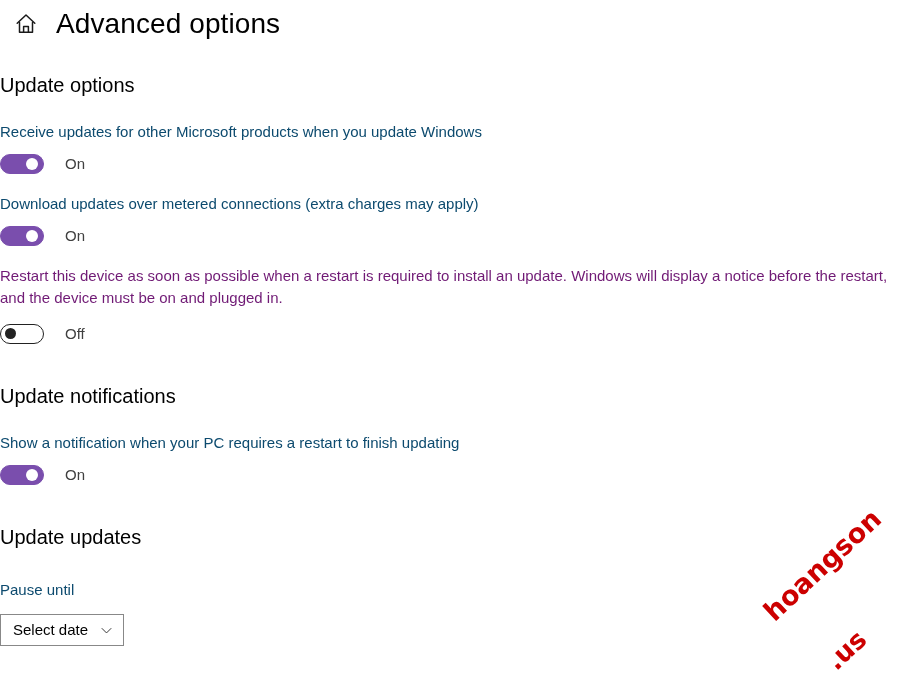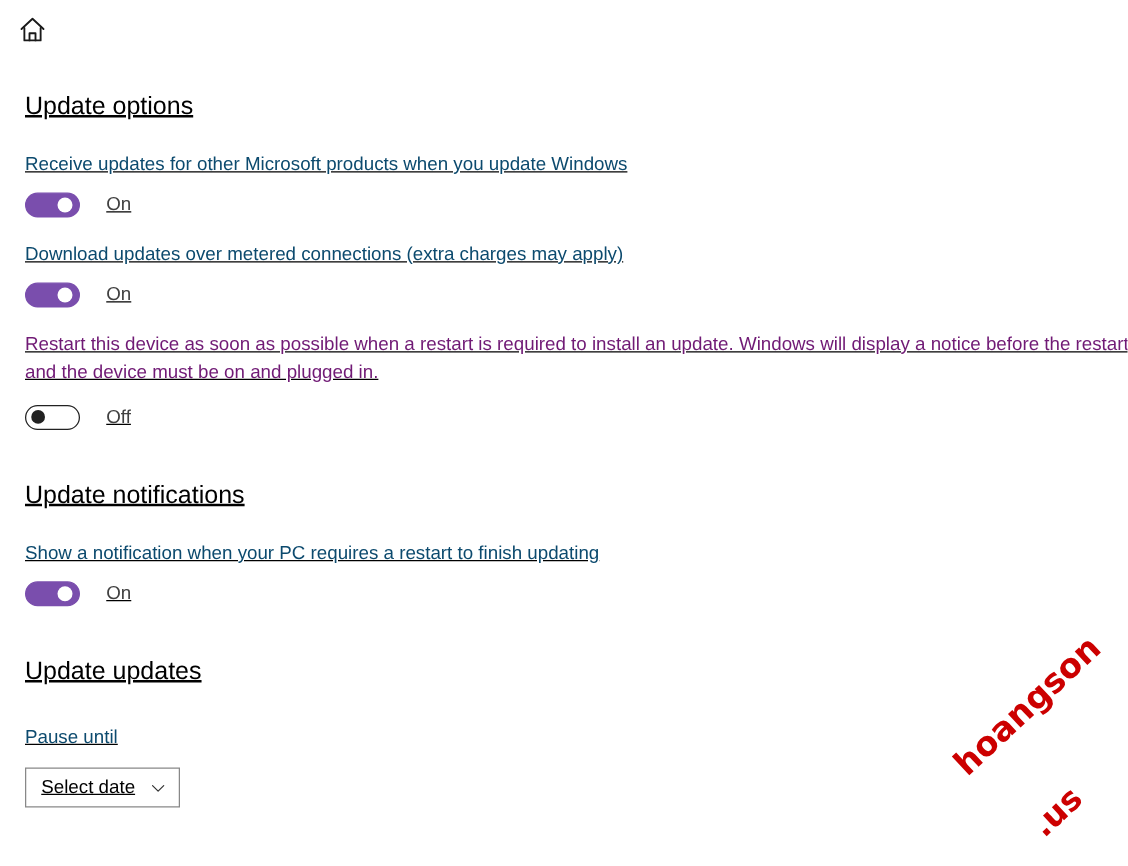--- a/index.html
+++ b/index.html
@@ -35,22 +35,21 @@
     font-size: 28px;
     font-weight: 300;
     letter-spacing: 0.1px;
     line-height: 34px;
     color: #000;
     white-space: nowrap;
   }
 
   
   .content {
-    padding: 0 0 0 20px;
-    text-decoration: underline;
+    padding: 0 0 0 0;
   }
   .section-heading {
     font-size: 20px;
     font-weight: 400;
     line-height: 26px;
     color: #000;
     margin: 0;
   }
   .setting-label {
     font-size: 15px;
@@ -184,20 +183,21 @@
 <body>
 
 <div class="page-header">
   <span>
     <svg class="home-icon" viewBox="0 0 24 24" aria-hidden="true">
       <path d="M3.2 11.2 L12 3.0 L20.8 11.2" fill="none" stroke="#1a1a1a" stroke-width="1.5" stroke-linecap="round" stroke-linejoin="round"></path>
       <path d="M5.5 10.4 L5.5 20.3 L18.5 20.3 L18.5 10.4" fill="none" stroke="#1a1a1a" stroke-width="1.5" stroke-linecap="round" stroke-linejoin="round"></path>
       <path d="M9.6 20.3 L9.6 14.6 L14.4 14.6 L14.4 20.3" fill="none" stroke="#1a1a1a" stroke-width="1.5" stroke-linecap="round" stroke-linejoin="round"></path>
     </svg>
   </span>
+  <div class="page-title">Advanced options</div>
 </div>
 
 <div class="content">
 
   <div class="sp-4"></div>
 
   <div>
     <h2 class="section-heading">Update options</h2>
 
     <div class="sp-1"></div>

